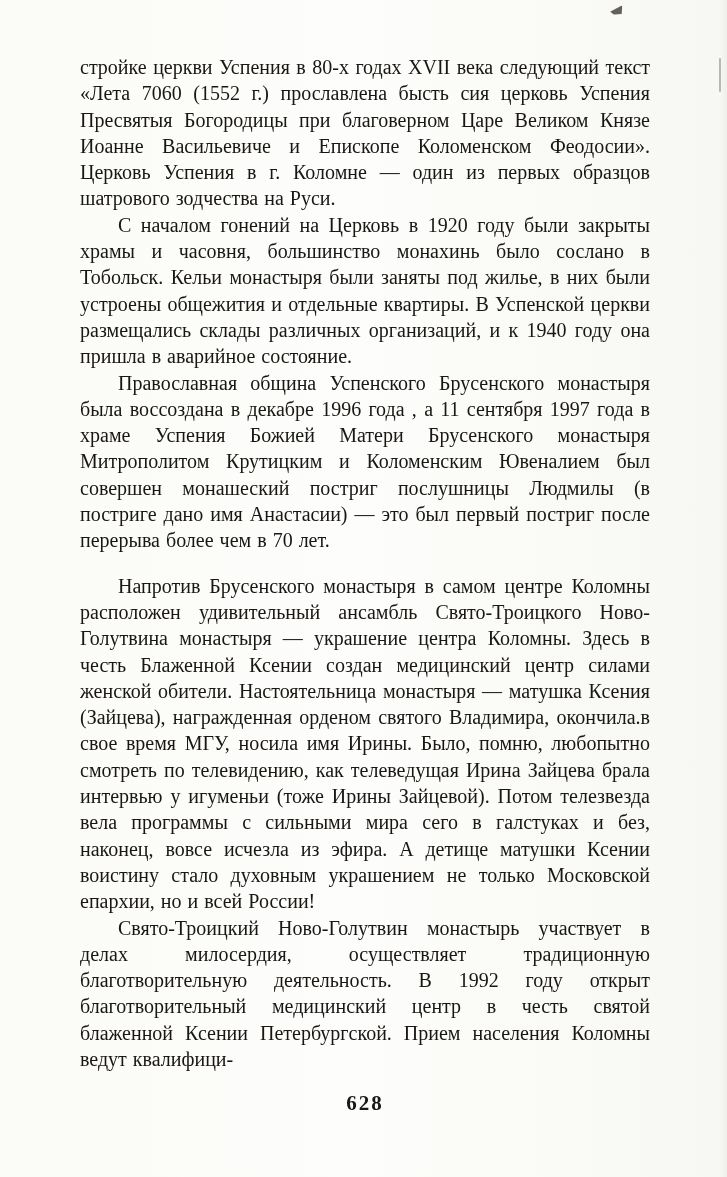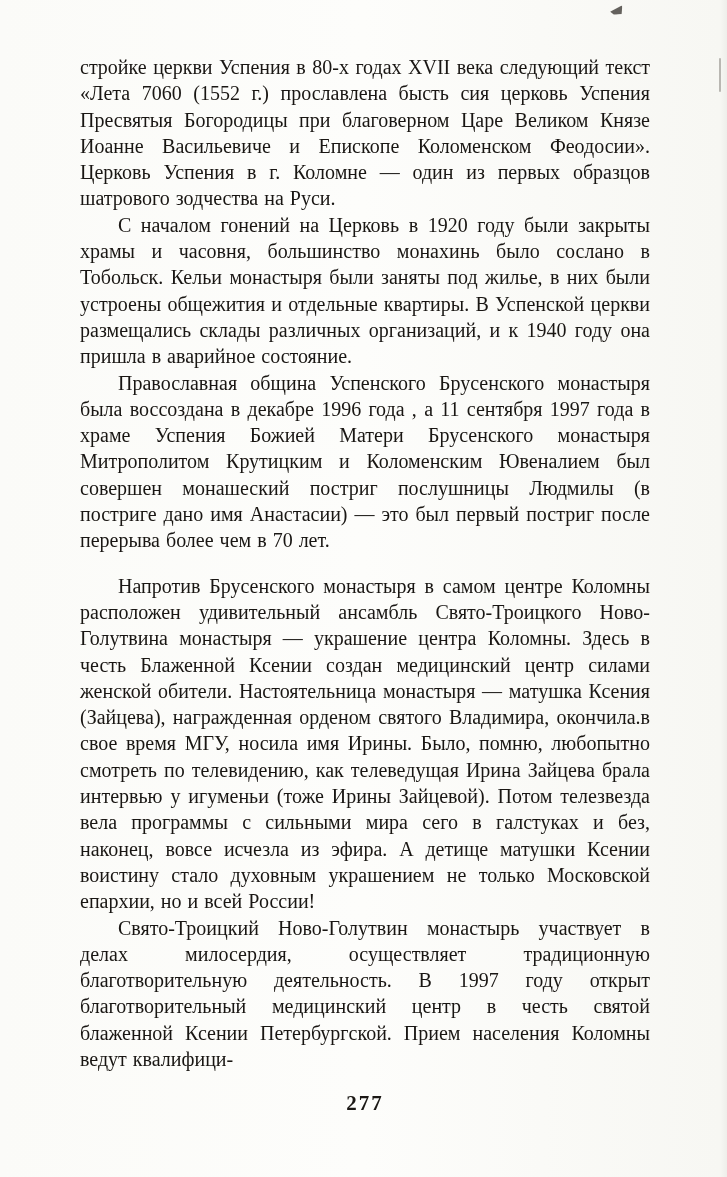--- a/index.html
+++ b/index.html
@@ -78,17 +78,17 @@
 
 <div class="sheet">
   <div class="scan-artifact"></div>
   <div class="page-edge-mark"></div>
 
   <div class="text-block">
     <p class="no-indent">стройке церкви Успения в 80-х годах XVII века следующий текст «Лета 7060 (1552 г.) прославлена бысть сия церковь Успения Пресвятыя Богородицы при благоверном Царе Великом Князе Иоанне Васильевиче и Епископе Коломенском Феодосии». Церковь Успения в г. Коломне — один из первых образцов шатрового зодчества на Руси.</p>
     <p>С началом гонений на Церковь в 1920 году были закрыты храмы и часовня, большинство монахинь было сослано в Тобольск. Кельи монастыря были заняты под жилье, в них были устроены общежития и отдельные квартиры. В Успенской церкви размещались склады различных организаций, и к 1940 году она пришла в аварийное состояние.</p>
     <p>Православная община Успенского Брусенского монастыря была воссоздана в декабре 1996 года , а 11 сентября 1997 года в храме Успения Божией Матери Брусенского монастыря Митрополитом Крутицким и Коломенским Ювеналием был совершен монашеский постриг послушницы Людмилы (в постриге дано имя Анастасии) — это был первый постриг после перерыва более чем в 70 лет.</p>
     <p class="section-gap">Напротив Брусенского монастыря в самом центре Коломны расположен удивительный ансамбль Свято-Троицкого Ново-Голутвина монастыря — украшение центра Коломны. Здесь в честь Блаженной Ксении создан медицинский центр силами женской обители. Настоятельница монастыря — матушка Ксения (Зайцева), награжденная орденом святого Владимира, окончила.в свое время МГУ, носила имя Ирины. Было, помню, любопытно смотреть по телевидению, как телеведущая Ирина Зайцева брала интервью у игуменьи (тоже Ирины Зайцевой). Потом телезвезда вела программы с сильными мира сего в галстуках и без, наконец, вовсе исчезла из эфира. А детище матушки Ксении воистину стало духовным украшением не только Московской епархии, но и всей России!</p>
-    <p>Свято-Троицкий Ново-Голутвин монастырь участвует в делах милосердия, осуществляет традиционную благотворительную деятельность. В 1997 году открыт благотворительный медицинский центр в честь святой блаженной Ксении Петербургской. Прием населения Коломны ведут квалифици-</p>
+    <p>Свято-Троицкий Ново-Голутвин монастырь участвует в делах милосердия, осуществляет традиционную благотворительную деятельность. В 1992 году открыт благотворительный медицинский центр в честь святой блаженной Ксении Петербургской. Прием населения Коломны ведут квалифици-</p>
   </div>
 
-  <div class="page-number">277</div>
+  <div class="page-number">628</div>
 </div>
 
 </body></html>

